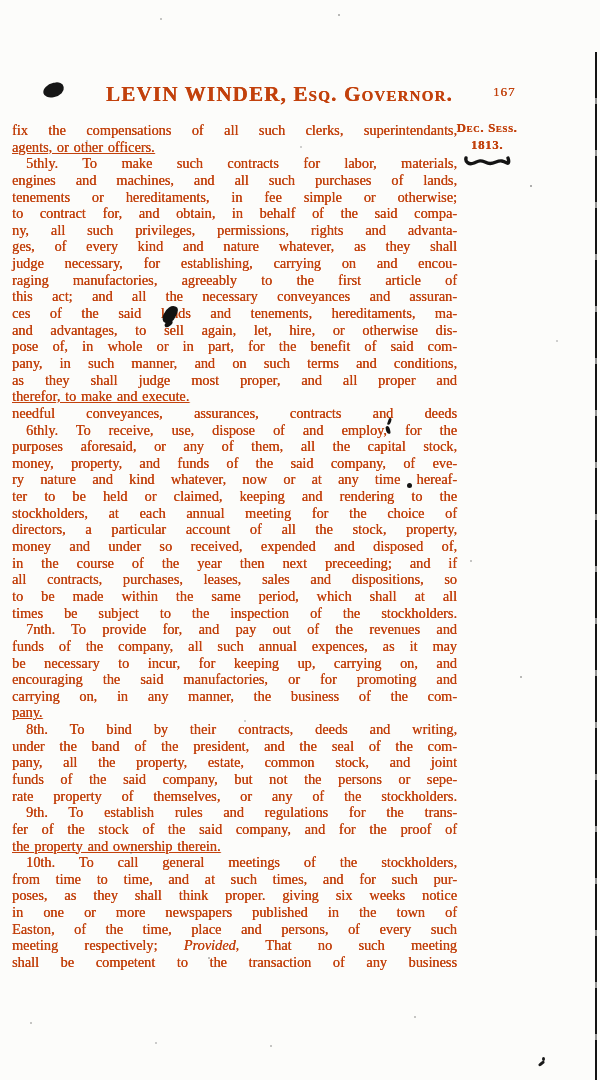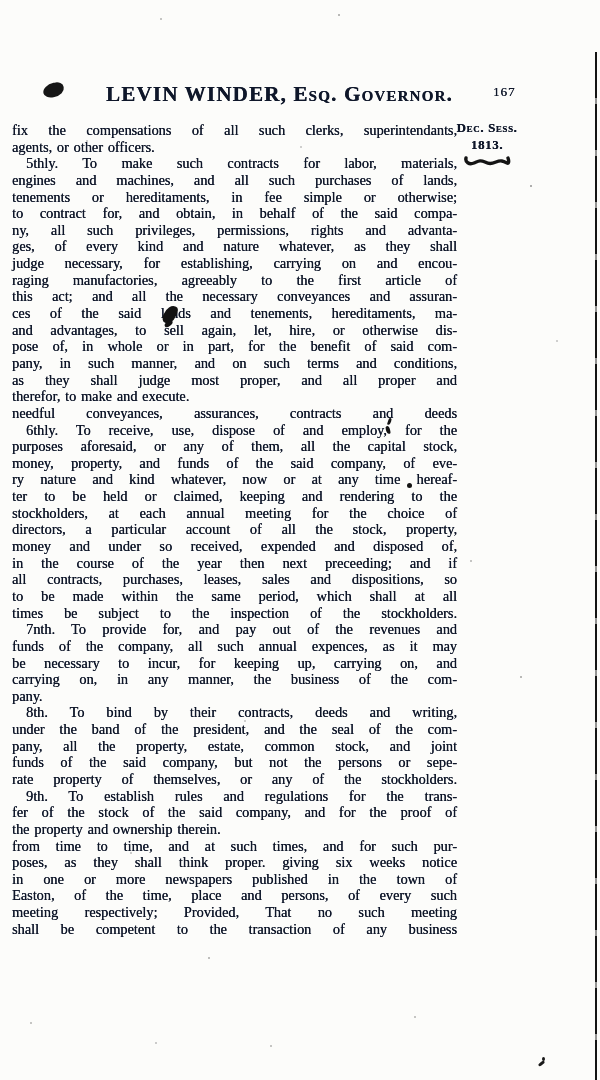--- a/index.html
+++ b/index.html
@@ -5,21 +5,21 @@
   html,body{margin:0;padding:0;}
   body{
     width:600px;height:1080px;
     background:#f4f4f2;
     font-family:"Liberation Serif","DejaVu Serif",serif;
     position:relative;overflow:hidden;
   }
   .page{
     position:absolute;inset:0;
     background:#fcfcfa;
-    color:#0f172a;
+    color:#c2410c;
   }
   
   .running-head{
     position:absolute;left:106px;top:82px;width:320px;
     font-variant:small-caps;
     font-weight:bold;
     font-size:21px;letter-spacing:1.2px;
     white-space:nowrap;
     text-shadow:0.3px 0 0 currentColor;
   }
@@ -33,23 +33,23 @@
     position:absolute;left:12px;top:122px;width:445px;
     font-size:14.3px;
     word-spacing:1.2px;
     text-shadow:0.25px 0 0 currentColor;
   }
   .line{
     height:16.65px;line-height:16.65px;
     text-align:justify;text-align-last:justify;
     white-space:nowrap;
   }
-  .line.short{text-align-last:left;}
+  .line.short{text-align-last:left;text-decoration:underline;}
   .line.indent{text-indent:14px;}
-  .line .it{}
+  .line .it{font-style:italic;}
   
   .margin-note{
     position:absolute;left:444px;top:120px;width:86px;
     text-align:center;
     font-size:13px;font-weight:bold;letter-spacing:0.6px;
     text-shadow:0.2px 0 0 currentColor;
   }
   .margin-note .mn1{font-variant:small-caps;white-space:nowrap;}
   .margin-note .mn2{margin-top:1px;}
   .margin-note svg{display:block;margin:1px auto 0 auto;}
@@ -166,30 +166,32 @@
       <div class="line"><span>stockholders, at each annual meeting for the choice of</span></div>
       <div class="line"><span>directors, a particular account of all the stock, property,</span></div>
       <div class="line"><span>money and under so received, expended and disposed of,</span></div>
       <div class="line"><span>in the course of the year then next preceeding; and if</span></div>
       <div class="line"><span>all contracts, purchases, leases, sales and dispositions, so</span></div>
       <div class="line"><span>to be made within the same period, which shall at all</span></div>
       <div class="line"><span>times be subject to the inspection of the stockholders.</span></div>
       <div class="line indent"><span>7nth. To provide for, and pay out of the revenues and</span></div>
       <div class="line"><span>funds of the company, all such annual expences, as it may</span></div>
       <div class="line"><span>be necessary to incur, for keeping up, carrying on, and</span></div>
+      <div class="line"><span>encouraging the said manufactories, or for promoting and</span></div>
       <div class="line"><span>carrying on, in any manner, the business of the com-</span></div>
       <div class="line short"><span>pany.</span></div>
       <div class="line indent"><span>8th. To bind by their contracts, deeds and writing,</span></div>
       <div class="line"><span>under the band of the president, and the seal of the com-</span></div>
       <div class="line"><span>pany, all the property, estate, common stock, and joint</span></div>
       <div class="line"><span>funds of the said company, but not the persons or sepe-</span></div>
       <div class="line"><span>rate property of themselves, or any of the stockholders.</span></div>
       <div class="line indent"><span>9th. To establish rules and regulations for the trans-</span></div>
       <div class="line"><span>fer of the stock of the said company, and for the proof of</span></div>
       <div class="line short"><span>the property and ownership therein.</span></div>
+      <div class="line indent"><span>10th. To call general meetings of the stockholders,</span></div>
       <div class="line"><span>from time to time, and at such times, and for such pur-</span></div>
       <div class="line"><span>poses, as they shall think proper. giving six weeks notice</span></div>
       <div class="line"><span>in one or more newspapers published in the town of</span></div>
       <div class="line"><span>Easton, of the time, place and persons, of every such</span></div>
       <div class="line"><span>meeting respectively; </span><span class="it">Provided,</span><span> That no such meeting</span></div>
       <div class="line"><span>shall be competent to the transaction of any business</span></div>
     </div>
 
   <div class="edge-line"></div>
   <div class="smudge-a"></div>

